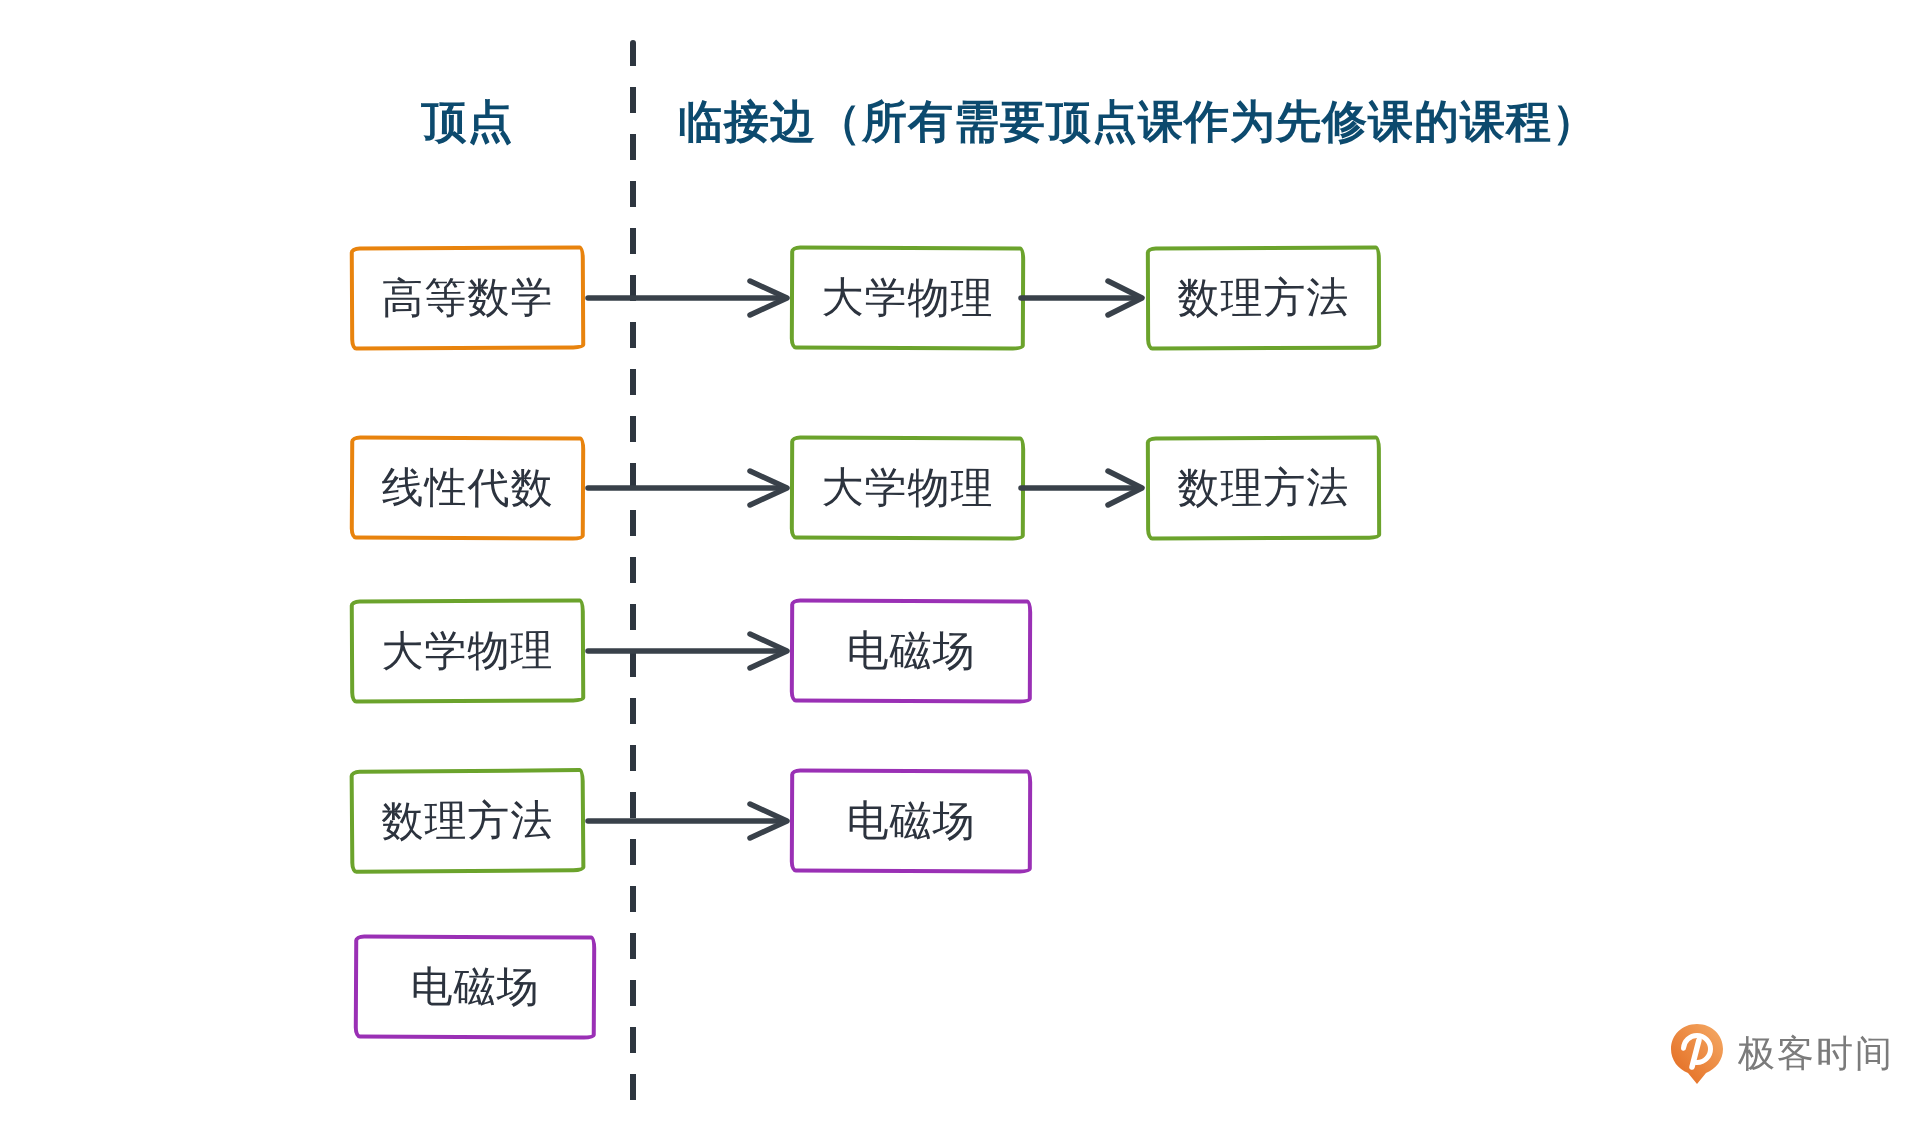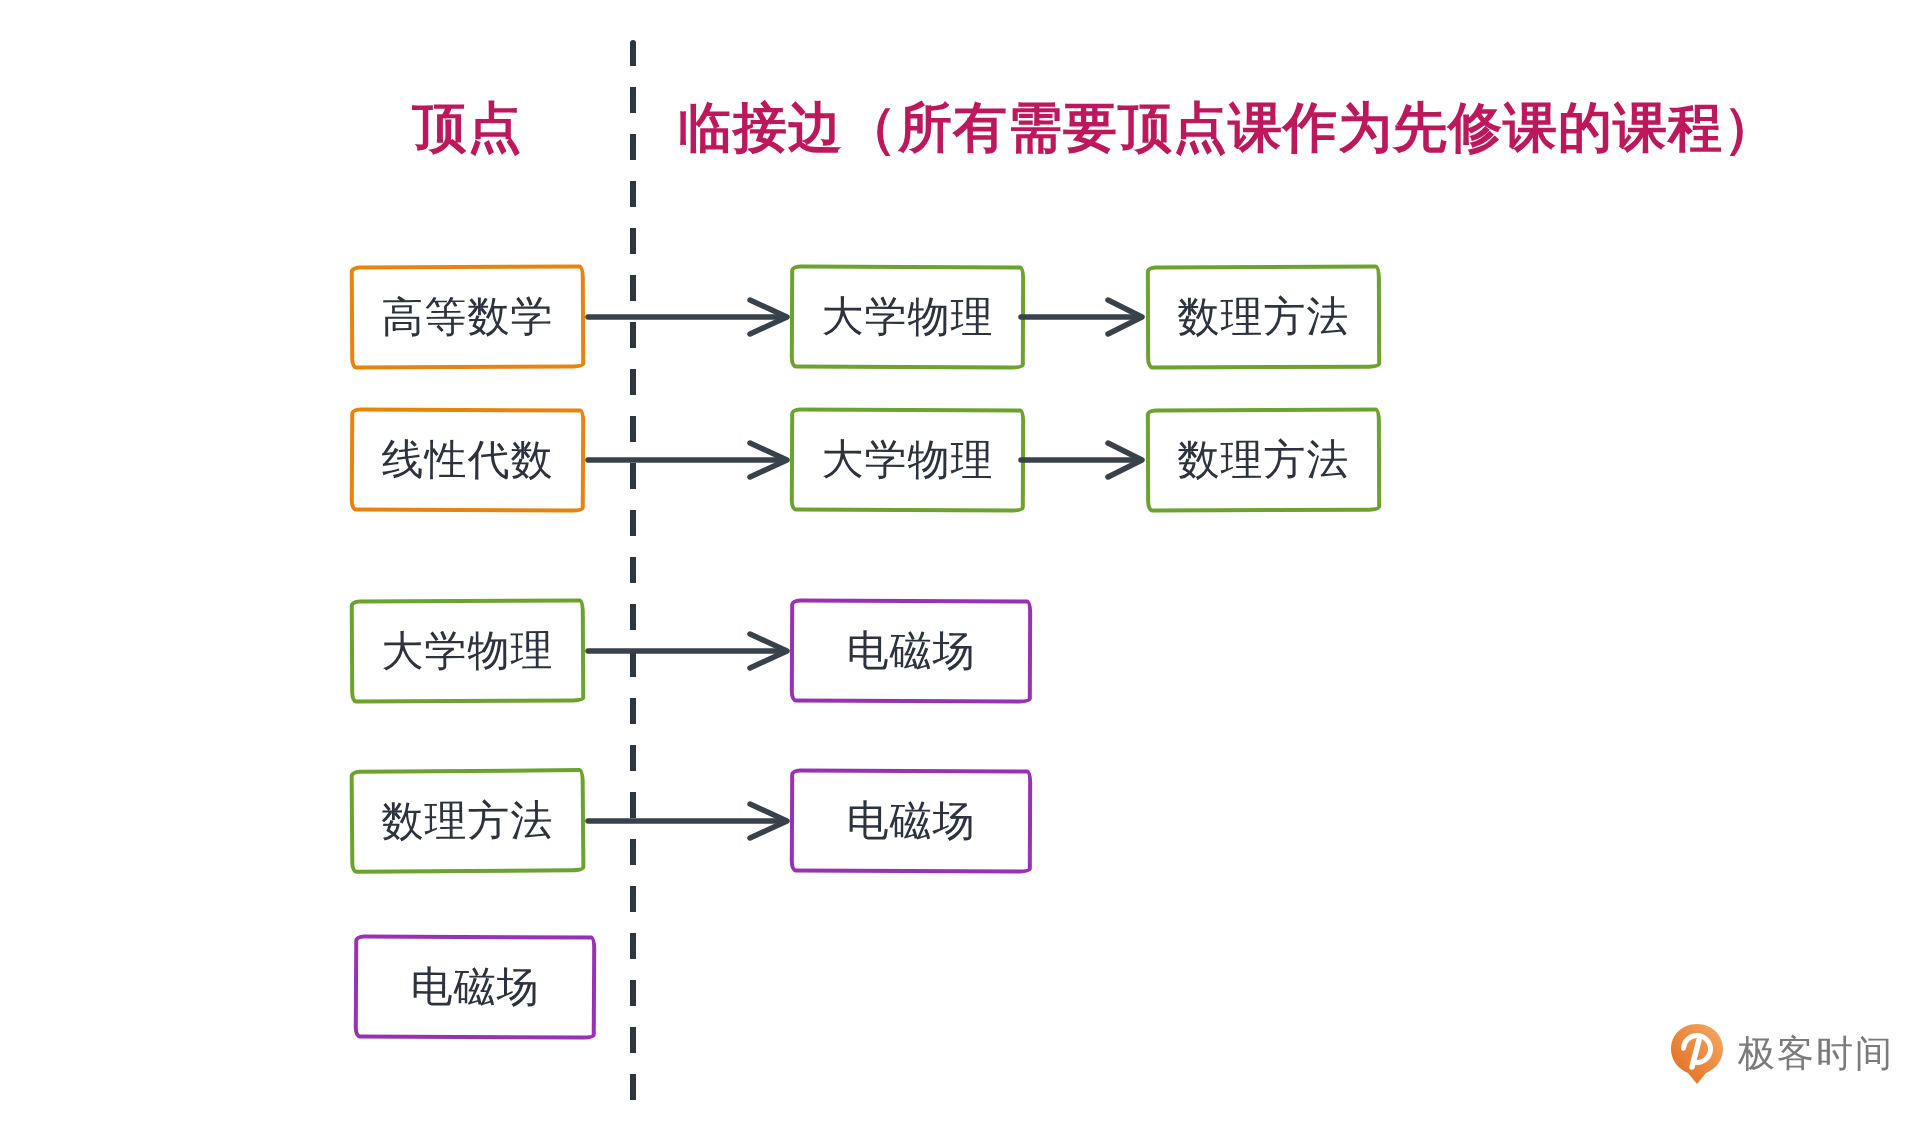--- a/index.html
+++ b/index.html
@@ -8,41 +8,41 @@
     width:1920px;height:1145px;
     background:#ffffff;
     font-family:"Liberation Sans", sans-serif;
     overflow:hidden;
   }
 
   
   .hdr{
     position:absolute;
     top:92px;
-    font-size:54px;
+    font-size:45px;
     font-weight:600;
-    color:#be185d;
+    color:#0c4a6e;
     letter-spacing:1px;
     white-space:nowrap;
   }
   .hdr-left{left:350px;width:235px;text-align:center;}
   .hdr-right{left:678px;text-align:left;}
 
   
   .divider{
     position:absolute;
     left:630px;top:40px;
     width:6px;height:1072px;
     background:repeating-linear-gradient(180deg,#2e3640 0 26px,transparent 26px 47px);
     border-radius:3px;
   }
 
   
   .row{position:absolute;left:0;width:1920px;height:104px;}
-  .r1{top:265px}.r2{top:408px}.r3{top:599px}.r4{top:769px}.r5{top:935px}
+  .r1{top:246px}.r2{top:436px}.r3{top:599px}.r4{top:769px}.r5{top:935px}
 
   .node{
     position:absolute;top:0;
     height:104px;width:235px;
     box-sizing:border-box;
     background:#ffffff;
     border:4px solid #888;
     border-radius:10px 5px 12px 6px / 6px 13px 5px 11px;
     display:flex;align-items:center;justify-content:center;
     font-size:42px;color:#2c333e;font-weight:500;

